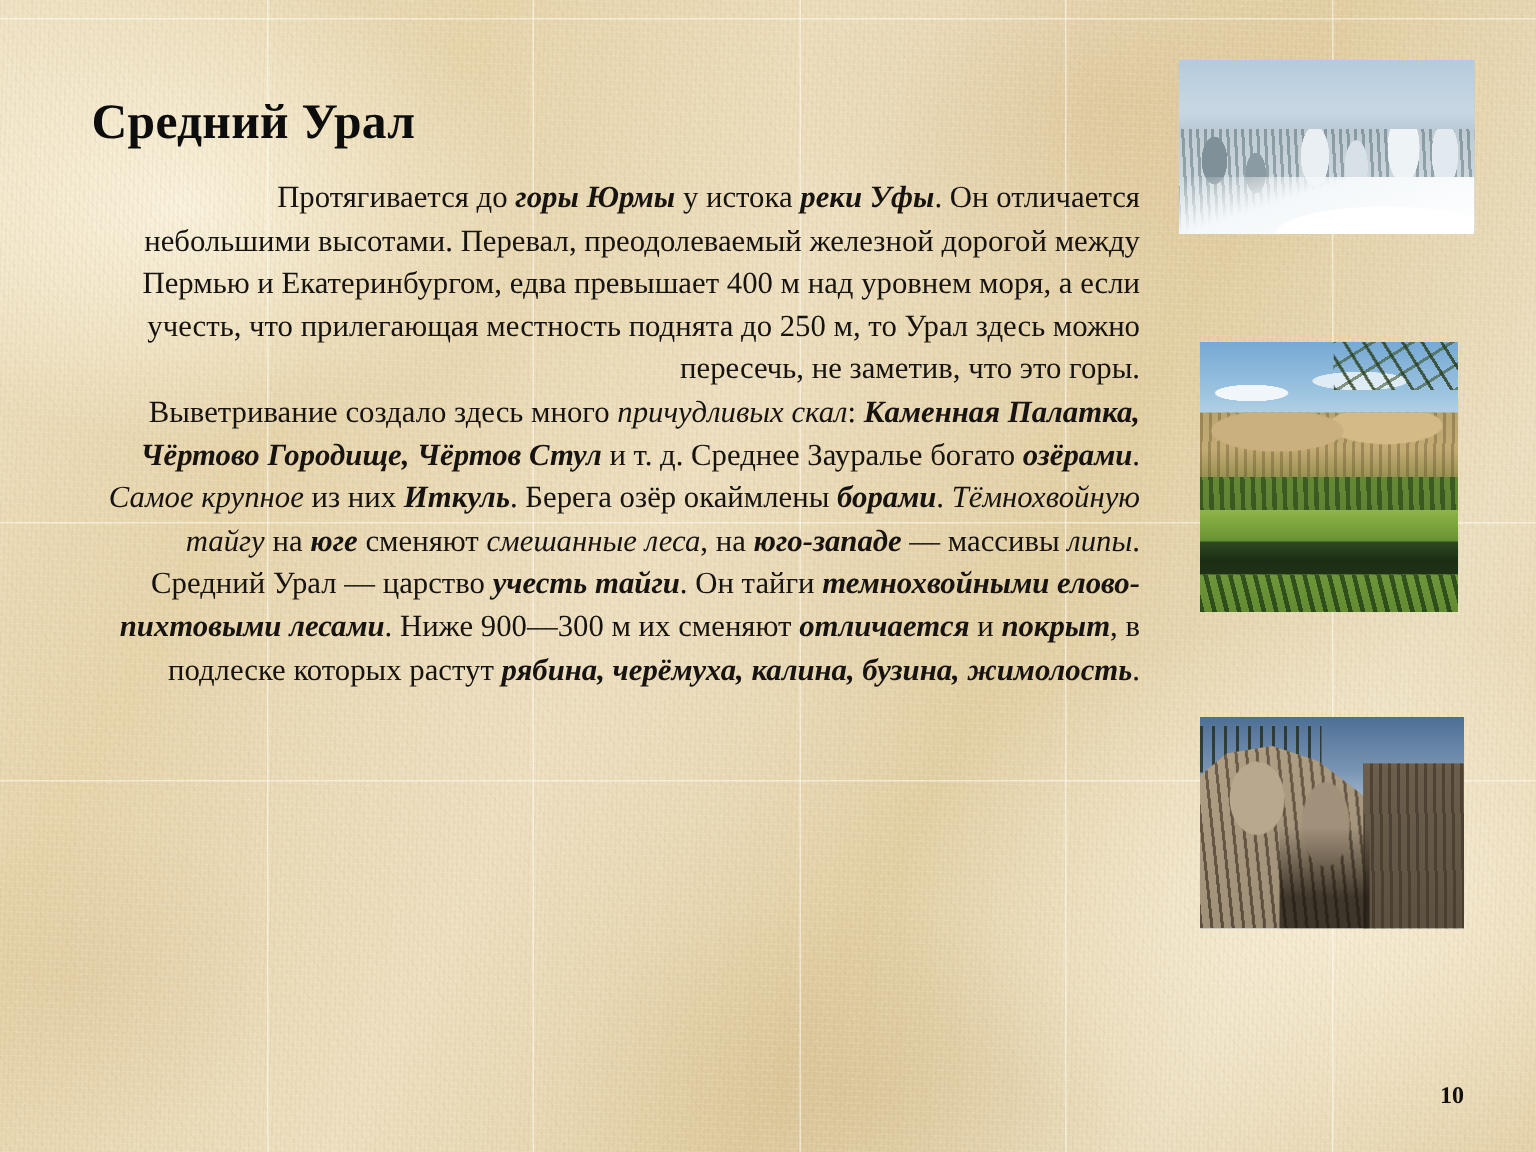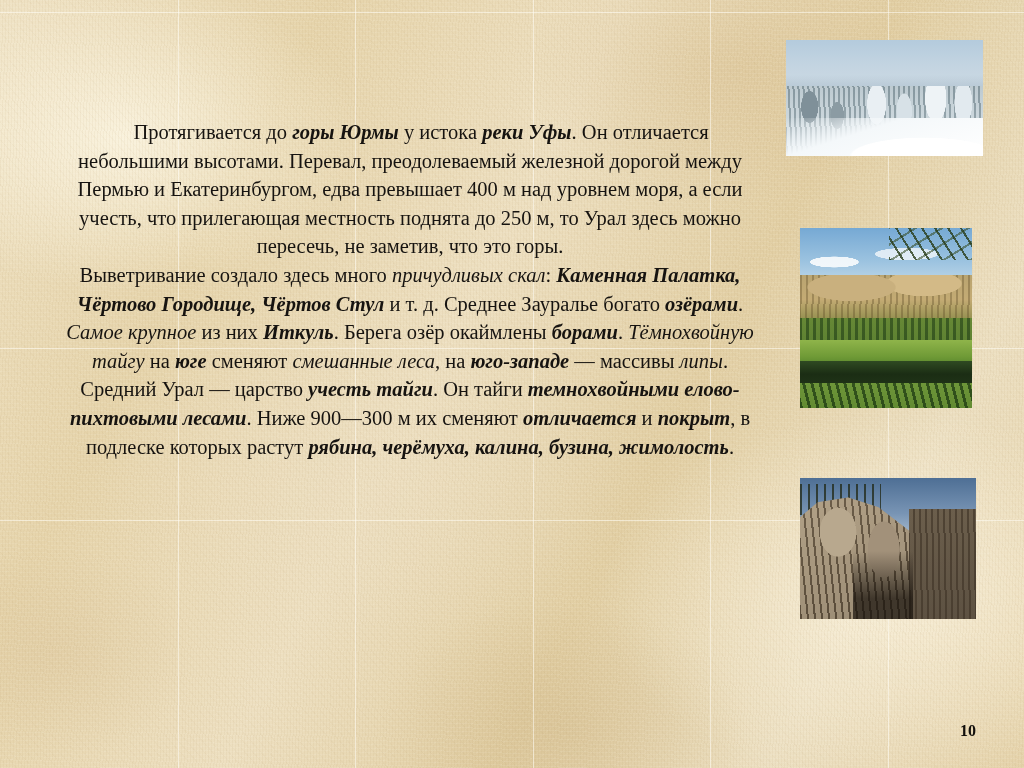--- a/index.html
+++ b/index.html
@@ -50,21 +50,21 @@
     letter-spacing: 0.2px;
     white-space: nowrap;
   }
   #body {
     position: absolute;
     left: 60px; top: 118px;
     width: 700px;
     font-size: 20.5px;
     line-height: 28.6px;
     color: #161310;
-    text-align: center;
+    text-align: right;
   }
   #body p { margin: 0; }
   #body p.indent { text-indent: 22px; }
   b  { font-weight: bold; font-style: italic; }
   i  { font-style: italic; font-weight: normal; }
 
   .photo {
     position: absolute;
     overflow: hidden;
     background: #b9c4ce;
@@ -157,20 +157,21 @@
       <div class="vline" style="left: 178px;"></div>
       <div class="vline" style="left: 355px;"></div>
       <div class="vline" style="left: 533px;"></div>
       <div class="vline" style="left: 710px;"></div>
       <div class="vline" style="left: 888px;"></div>
       <div class="hline" style="top: 12px;"></div>
       <div class="hline" style="top: 348px;"></div>
       <div class="hline" style="top: 520px;"></div>
     </div>
 
+  <h1 id="title">Средний Урал</h1>
 
   <div id="body">
       <p class="indent"><span>Протягивается до </span><b>горы Юрмы</b><span> у истока </span><b>реки Уфы</b><span>. Он отличается небольшими высотами. Перевал, преодолеваемый железной дорогой между Пермью и Екатеринбургом, едва превышает 400 м над уровнем моря, а если учесть, что прилегающая местность поднята до 250 м, то Урал здесь можно пересечь, не заметив, что это горы.</span></p>
       <p><span>Выветривание создало здесь много </span><i>причудливых скал</i><span>: </span><b>Каменная Палатка, Чёртово Городище, Чёртов Стул</b><span> и т. д. Среднее Зауралье богато </span><b>озёрами</b><span>. </span><i>Самое крупное</i><span> из них </span><b>Иткуль</b><span>. Берега озёр окаймлены </span><b>борами</b><span>. </span><i>Тёмнохвойную тайгу</i><span> на </span><b>юге</b><span> сменяют </span><i>смешанные леса</i><span>, на </span><b>юго-западе</b><span> — массивы </span><i>липы</i><span>.</span></p>
       <p><span>Средний Урал — царство </span><b>учесть тайги</b><span>. Он тайги </span><b>темнохвойными елово-пихтовыми лесами</b><span>. Ниже 900—300 м их сменяют </span><b>отличается</b><span> и </span><b>покрыт</b><span>, в подлеске которых растут </span><b>рябина, черёмуха, калина, бузина, жимолость</b><span>.</span></p>
     </div>
 
   <div class="photo" id="photo1">
     <div class="layer" id="p1-sky"></div>
     <div class="layer" id="p1-haze"></div>

